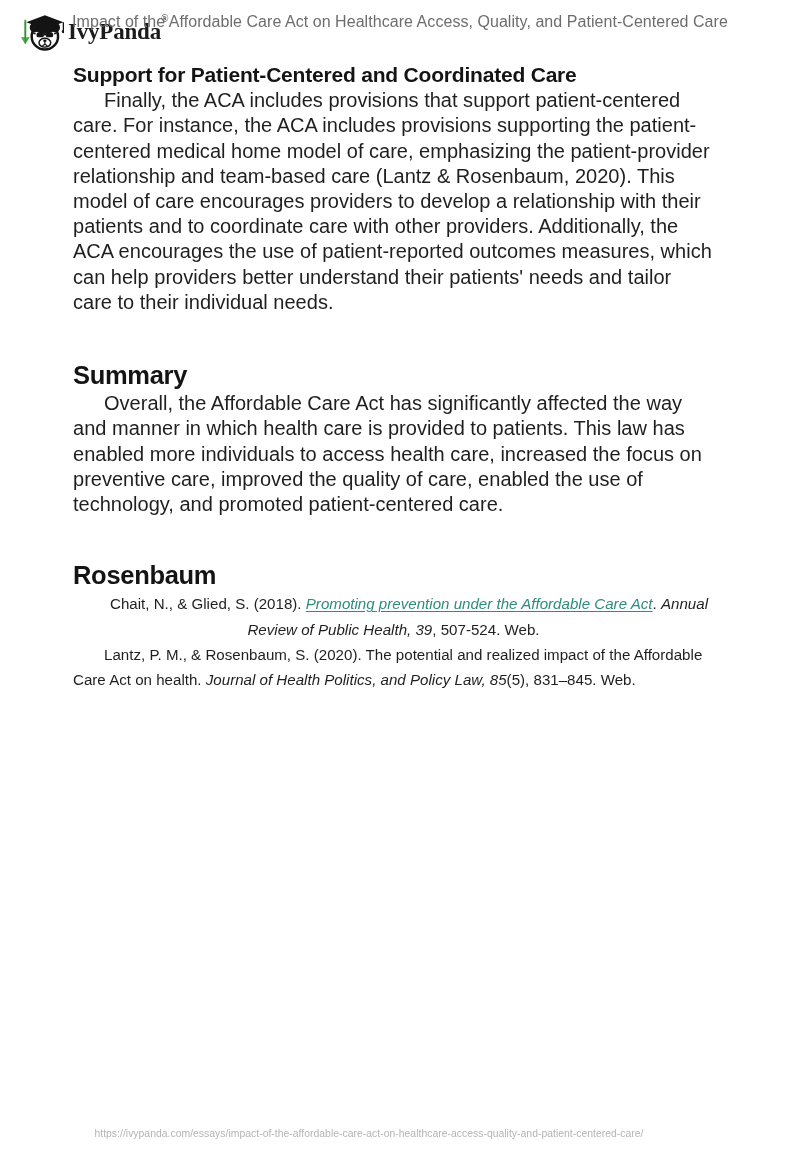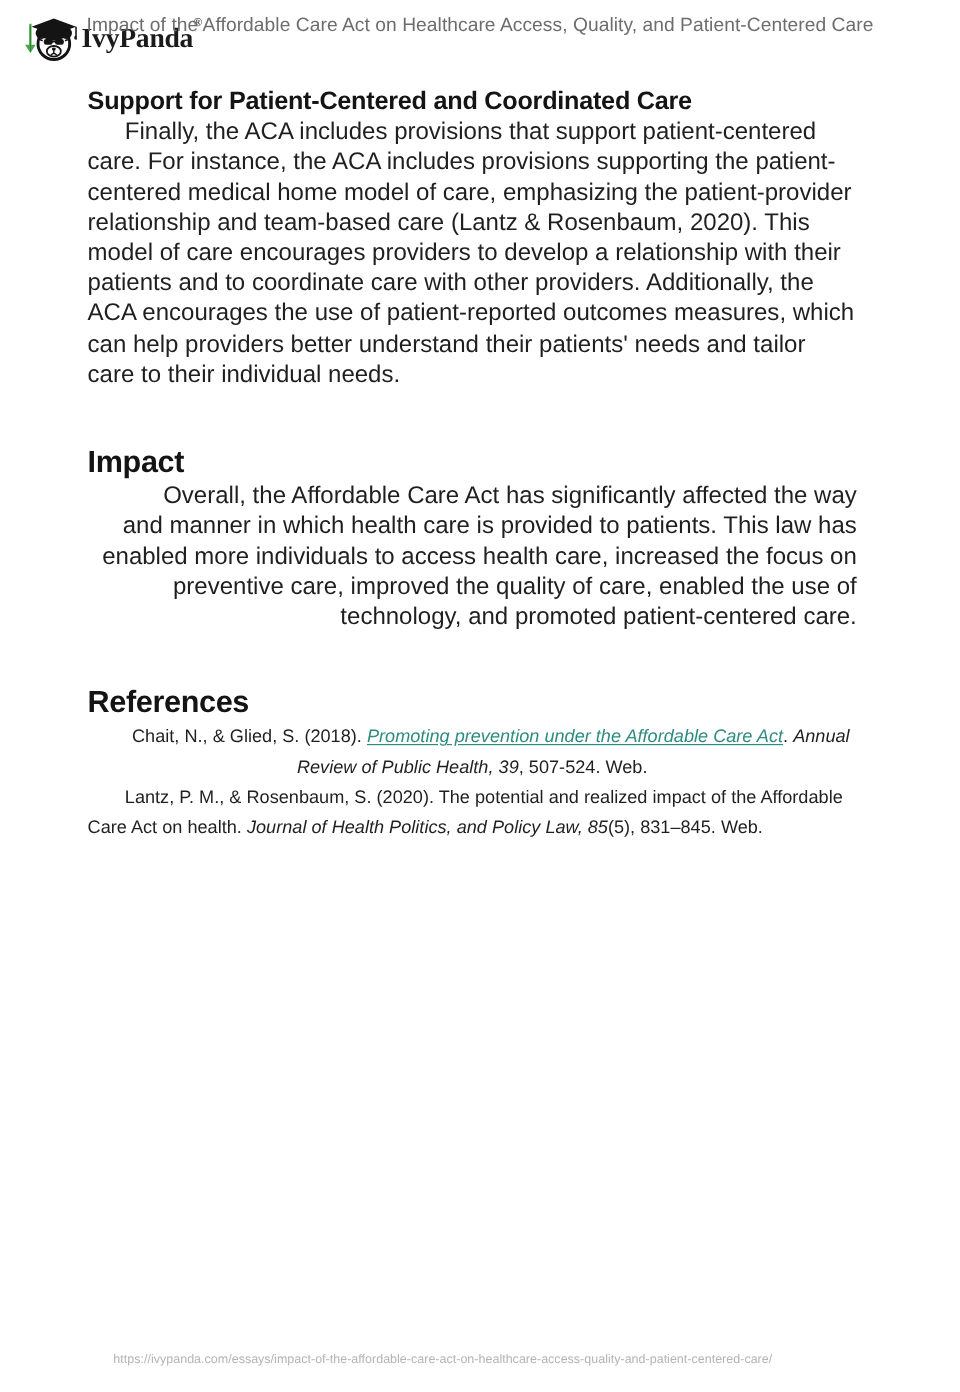--- a/index.html
+++ b/index.html
@@ -86,34 +86,34 @@
   }
   h2.doc-h2 {
     font-size: 21px;
     font-weight: bold;
     line-height: 1.25;
     color: #141414;
     margin: 0;
     letter-spacing: -0.2px;
   }
 
-  .sec-support { margin-top: 10px; }
+  .sec-support { margin-top: 0; }
   .sec-summary { margin-top: 45px; }
   .sec-references { margin-top: 43px; }
 
   p.para {
     font-size: 20px;
     line-height: 25.2px;
     color: #1f1f1f;
     margin: 0;
     text-indent: 31px;
     letter-spacing: 0.01px;
   }
   .para-gap-1 { margin-top: 19px; }
-  .para-gap-2 { margin-top: 23px; text-align: right; }
+  .para-gap-2 { margin-top: 23px; }
 
   p.ref {
     font-size: 15.1px;
     line-height: 25.2px;
     color: #1f1f1f;
     margin: 0;
     text-indent: 31px;
     letter-spacing: 0.01px;
   }
   .ref-gap-first { margin-top: 24px; text-align: center; }
@@ -186,26 +186,26 @@
 </div>
 
 <main class="content">
 
   <section class="sec-support">
     <h2 class="doc-h2">Support for Patient-Centered and Coordinated Care</h2>
     <p class="para para-gap-1">Finally, the ACA includes provisions that support patient-centered care. For instance, the ACA includes provisions supporting the patient-centered medical home model of care, emphasizing the patient-provider relationship and team-based care (Lantz &amp; Rosenbaum, 2020). This model of care encourages providers to develop a relationship with their patients and to coordinate care with other providers. Additionally, the ACA encourages the use of patient-reported outcomes measures, which can help providers better understand their patients' needs and tailor care to their individual needs.</p>
   </section>
 
   <section class="sec-summary">
-    <h1 class="doc-h">Impact</h1>
+    <h1 class="doc-h">Summary</h1>
     <p class="para para-gap-2">Overall, the Affordable Care Act has significantly affected the way and manner in which health care is provided to patients. This law has enabled more individuals to access health care, increased the focus on preventive care, improved the quality of care, enabled the use of technology, and promoted patient-centered care.</p>
   </section>
 
   <section class="sec-references">
-    <h1 class="doc-h">References</h1>
+    <h1 class="doc-h">Rosenbaum</h1>
 
     <p class="ref ref-gap-first">
       <span>Chait, N., &amp; Glied, S. (2018). </span><a class="doc-link" href="#">Promoting prevention under the Affordable Care Act</a><span>. </span><span class="it">Annual Review of Public Health, 39</span><span>, 507-524. Web.</span>
     </p>
 
     <p class="ref ref-gap-next">
       <span>Lantz, P. M., &amp; Rosenbaum, S. (2020). The potential and realized impact of the Affordable Care Act on health. </span><span class="it">Journal of Health Politics, and Policy Law, 85</span><span>(5), 831–845. Web.</span>
     </p>
   </section>
 

